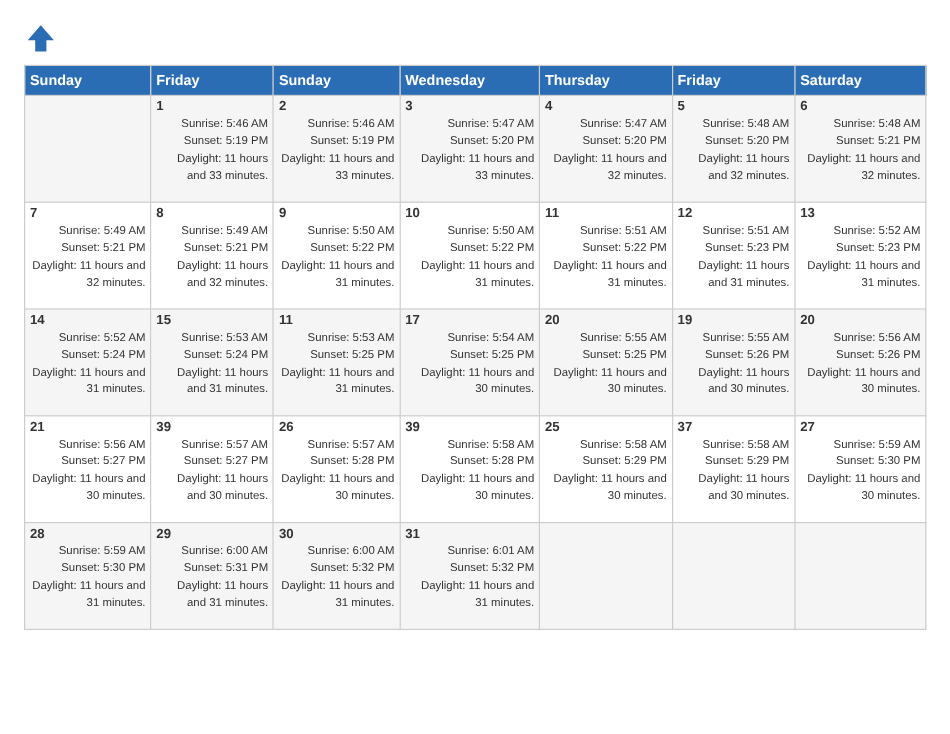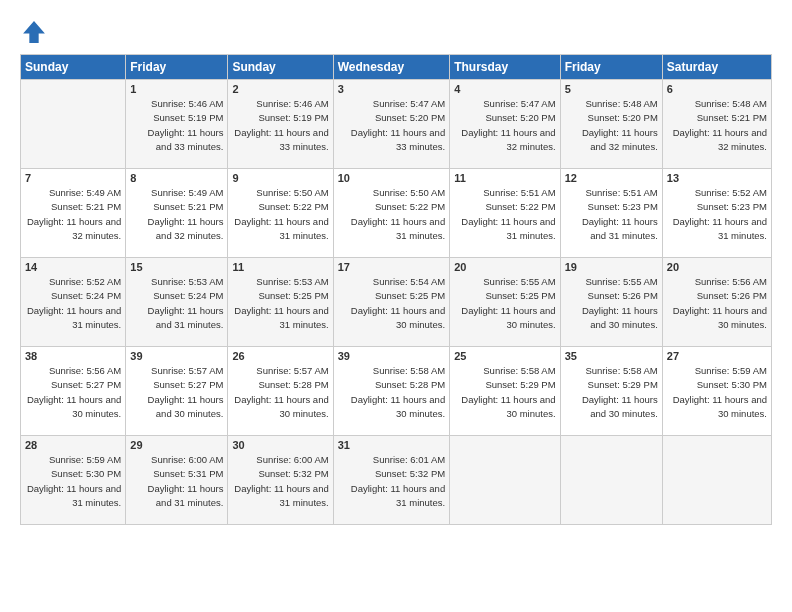--- a/index.html
+++ b/index.html
@@ -207,41 +207,41 @@
             <span class="day-num">19</span>
             <div class="day-info">Sunrise: 5:55 AM<br>Sunset: 5:26 PM<br>Daylight: 11 hours and 30 minutes.</div>
           </td>
           <td>
             <span class="day-num">20</span>
             <div class="day-info">Sunrise: 5:56 AM<br>Sunset: 5:26 PM<br>Daylight: 11 hours and 30 minutes.</div>
           </td>
         </tr>
         <tr>
           <td>
-            <span class="day-num">38</span>
+            <span class="day-num">21</span>
             <div class="day-info">Sunrise: 5:56 AM<br>Sunset: 5:27 PM<br>Daylight: 11 hours and 30 minutes.</div>
           </td>
           <td>
             <span class="day-num">39</span>
             <div class="day-info">Sunrise: 5:57 AM<br>Sunset: 5:27 PM<br>Daylight: 11 hours and 30 minutes.</div>
           </td>
           <td>
             <span class="day-num">26</span>
             <div class="day-info">Sunrise: 5:57 AM<br>Sunset: 5:28 PM<br>Daylight: 11 hours and 30 minutes.</div>
           </td>
           <td>
             <span class="day-num">39</span>
             <div class="day-info">Sunrise: 5:58 AM<br>Sunset: 5:28 PM<br>Daylight: 11 hours and 30 minutes.</div>
           </td>
           <td>
             <span class="day-num">25</span>
             <div class="day-info">Sunrise: 5:58 AM<br>Sunset: 5:29 PM<br>Daylight: 11 hours and 30 minutes.</div>
           </td>
           <td>
-            <span class="day-num">35</span>
+            <span class="day-num">37</span>
             <div class="day-info">Sunrise: 5:58 AM<br>Sunset: 5:29 PM<br>Daylight: 11 hours and 30 minutes.</div>
           </td>
           <td>
             <span class="day-num">27</span>
             <div class="day-info">Sunrise: 5:59 AM<br>Sunset: 5:30 PM<br>Daylight: 11 hours and 30 minutes.</div>
           </td>
         </tr>
         <tr>
           <td>
             <span class="day-num">28</span>

